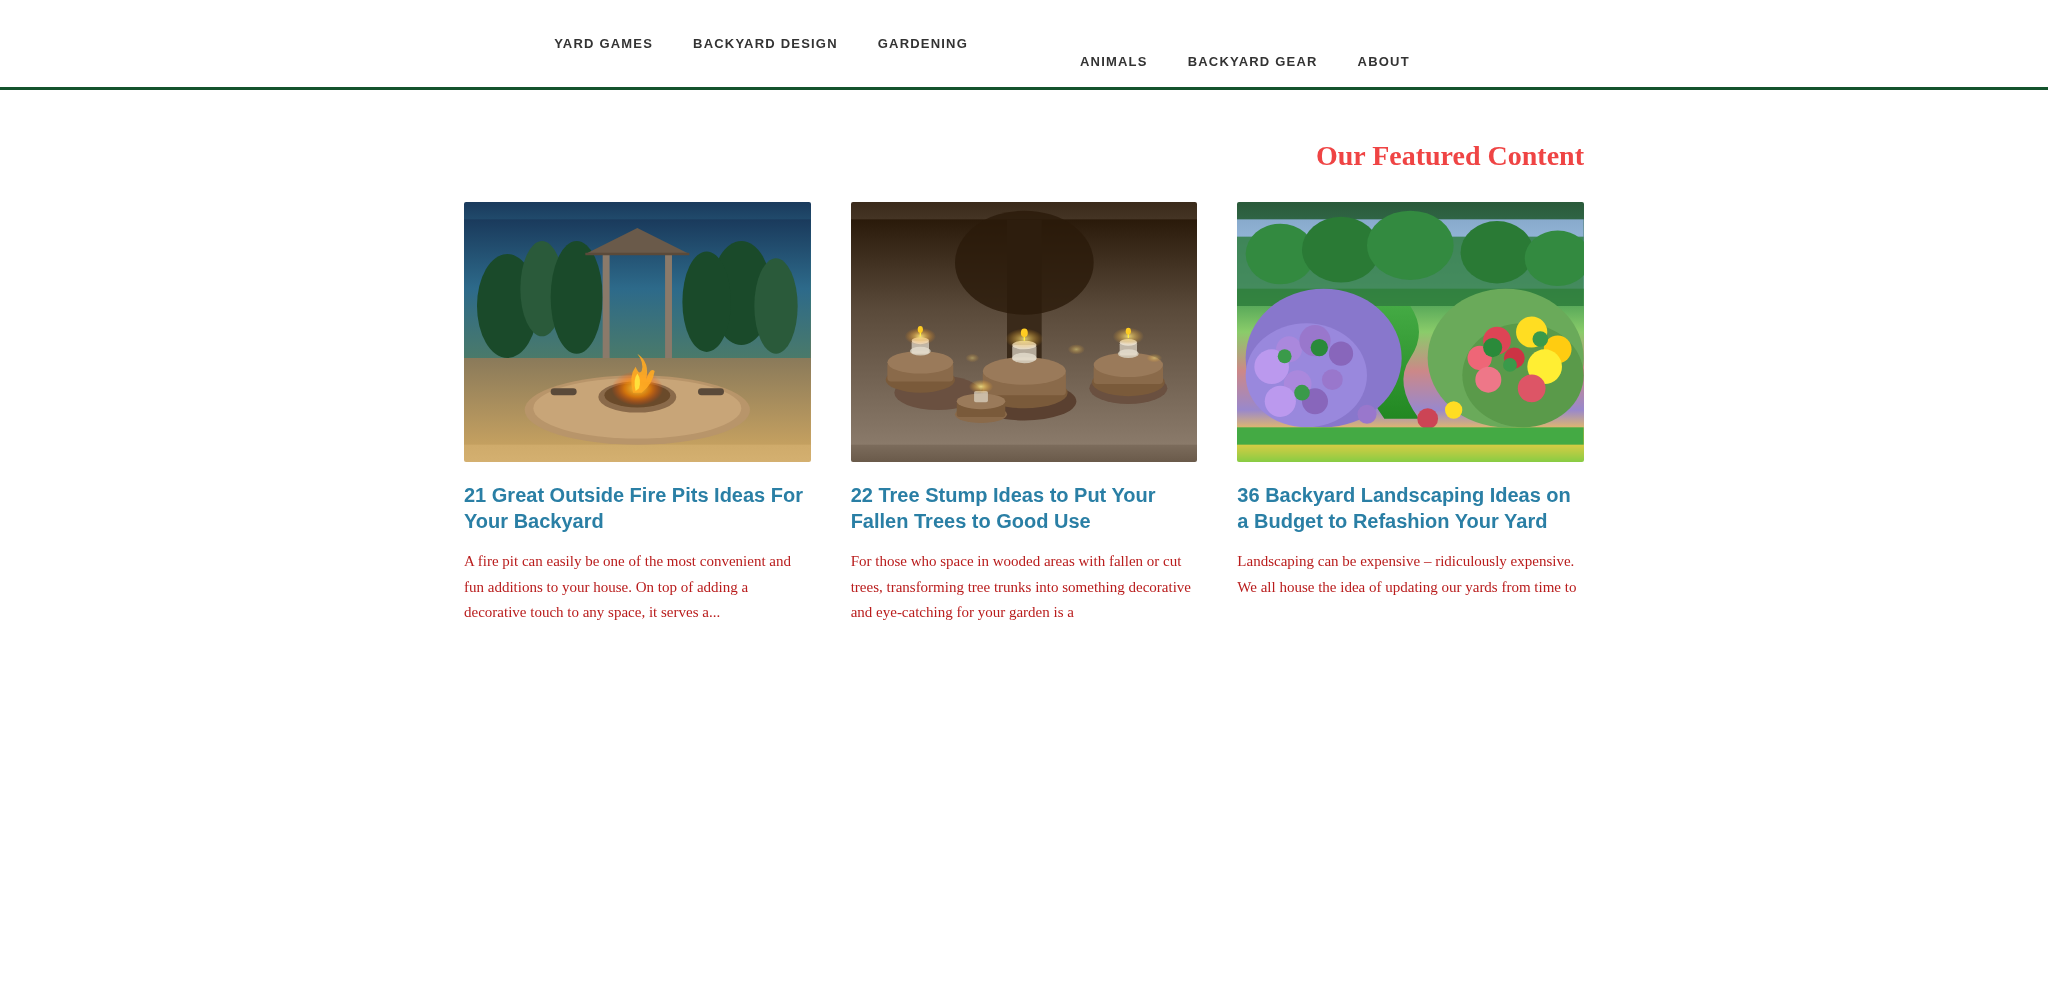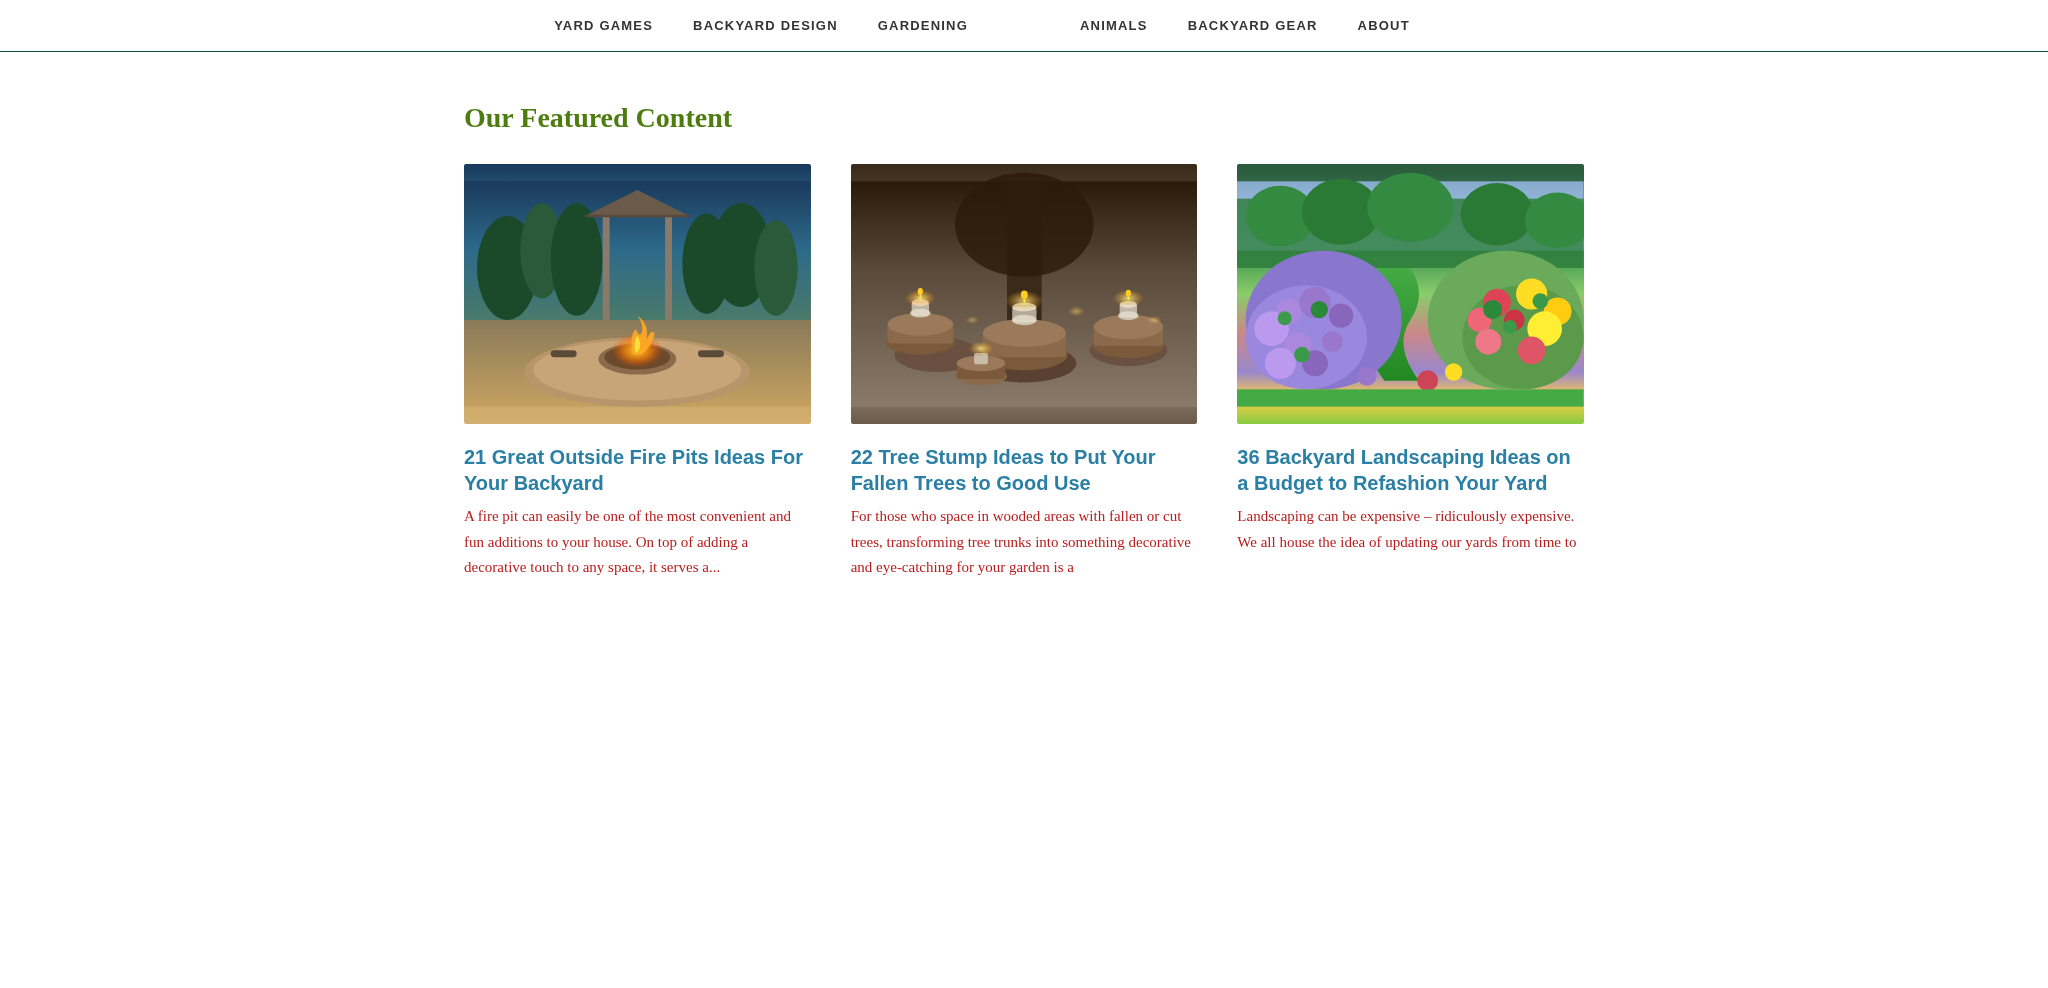--- a/index.html
+++ b/index.html
@@ -4,31 +4,31 @@
   <style>
     * { margin: 0; padding: 0; box-sizing: border-box; }
     body { font-family: Georgia, 'Times New Roman', serif; background: #fff; color: #333; }
 
     
     nav {
       display: flex;
       align-items: center;
       justify-content: center;
       padding: 18px 40px;
-      border-bottom: 1px solid #14532d;
+      border-bottom: 3px solid #14532d;
       gap: 0;
     }
     .nav-left, .nav-right {
       display: flex;
       align-items: center;
       gap: 40px;
       flex: 1;
     }
     .nav-left { justify-content: flex-end; padding-right: 60px; }
-    .nav-right { justify-content: flex-start; padding-left: 52px; }
+    .nav-right { justify-content: flex-start; padding-left: 52px; margin-top: 36px; }
     .nav-item {
       font-family: Arial, Helvetica, sans-serif;
       font-size: 13px;
       font-weight: 700;
       letter-spacing: 1.2px;
       text-transform: uppercase;
       color: #333;
       cursor: pointer;
       text-decoration: none;
     }
@@ -68,22 +68,23 @@
     .main-content {
       max-width: 1200px;
       margin: 0 auto;
       padding: 50px 40px 40px;
     }
 
     .section-title {
       font-family: Georgia, serif;
       font-size: 28px;
       font-weight: 700;
-      color: #4d7c0f;
+      color: #ef4444;
       margin-bottom: 30px;
+      text-align: right;
     }
 
     .cards-grid {
       display: grid;
       grid-template-columns: repeat(3, 1fr);
       gap: 40px;
     }
 
     .card { display: flex; flex-direction: column; }
 
@@ -131,21 +132,21 @@
       height: 100%;
       position: relative;
       overflow: hidden;
     }
 
     .card-title {
       font-family: Arial, Helvetica, sans-serif;
       font-size: 20px;
       font-weight: 700;
       color: #2a7fa5;
-      margin-bottom: 8px;
+      margin-bottom: 15px;
       line-height: 1.3;
       cursor: pointer;
     }
 
     .card-excerpt {
       font-family: Georgia, serif;
       font-size: 15px;
       color: #b91c1c;
       line-height: 1.7;
     }

